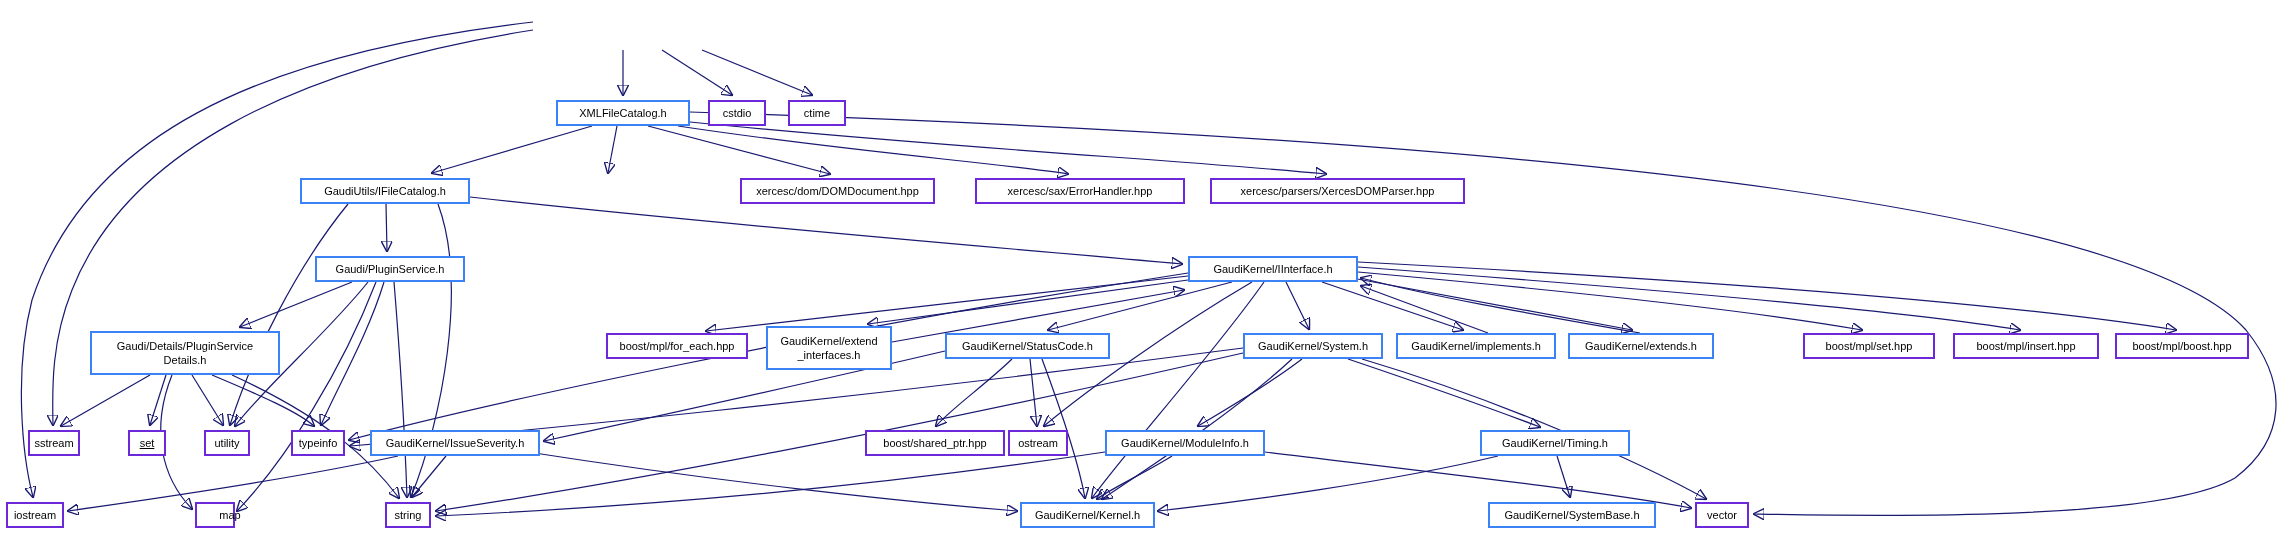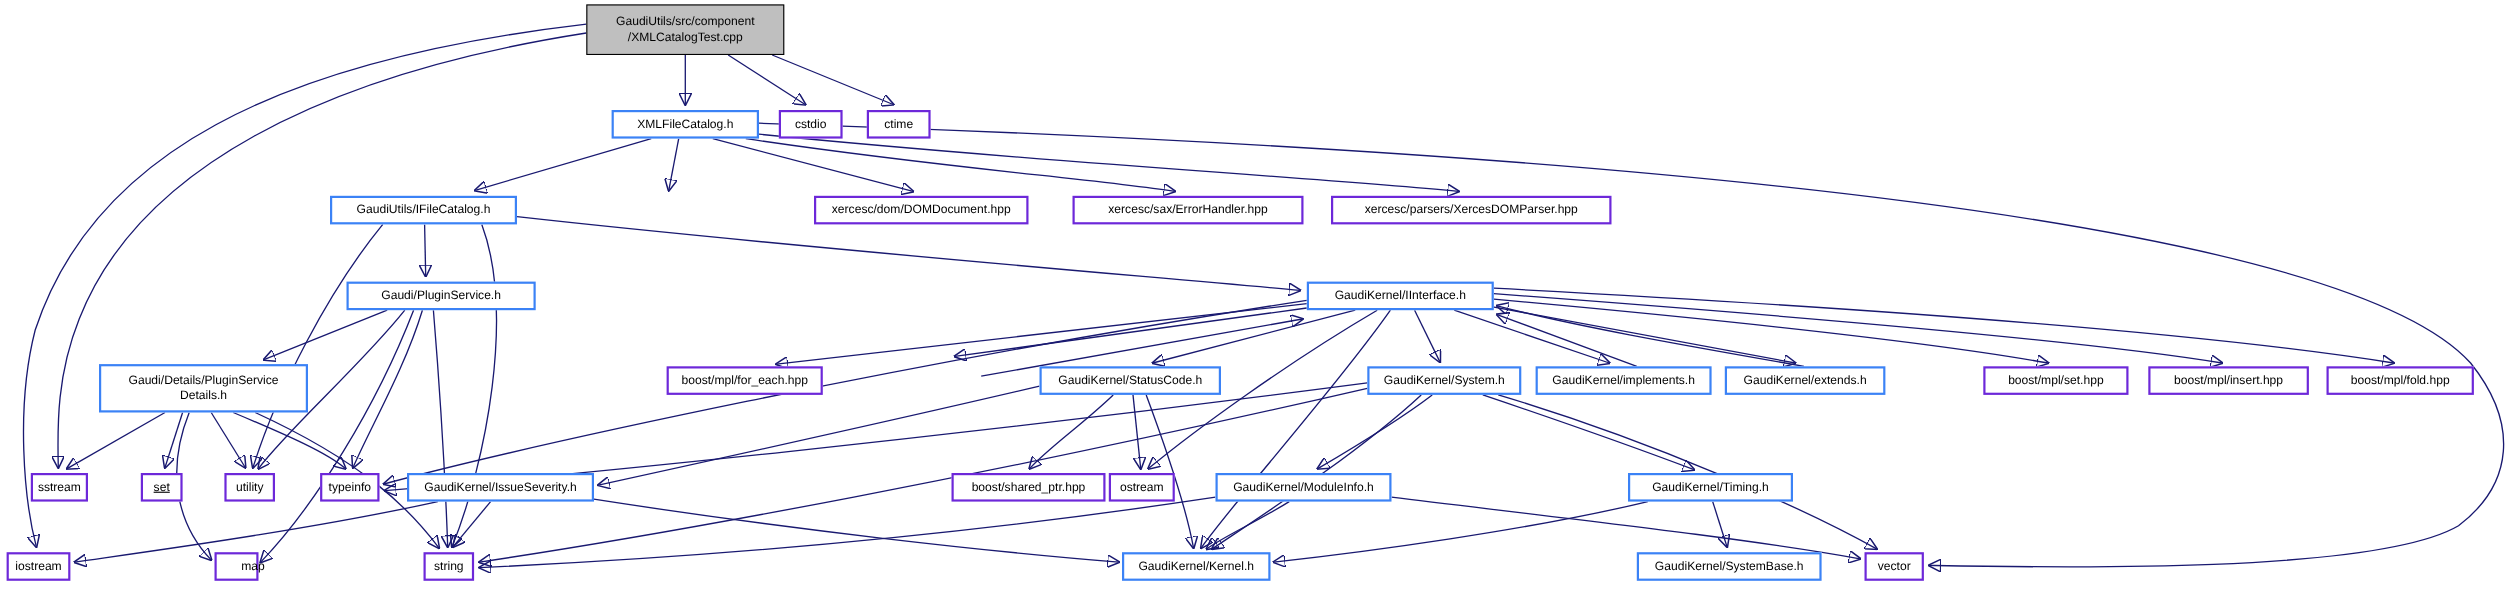--- a/index.html
+++ b/index.html
@@ -16,21 +16,21 @@
   
   #n-cpp{left:533px;top:4px;width:180px;height:46px;}
   #n-xmlfc{left:556px;top:100px;width:134px;height:26px;}
   #n-cstdio{left:708px;top:100px;width:58px;height:26px;}
   #n-ctime{left:788px;top:100px;width:58px;height:26px;}
   #n-ifc{left:300px;top:178px;width:170px;height:26px;}
   #n-dome{left:505px;top:178px;width:200px;height:26px;}
   #n-domd{left:740px;top:178px;width:195px;height:26px;}
   #n-errh{left:975px;top:178px;width:210px;height:26px;}
   #n-xdp{left:1210px;top:178px;width:255px;height:26px;}
-  #n-ps{left:315px;top:256px;width:172px;height:26px;}
+  #n-ps{left:315px;top:256px;width:150px;height:26px;}
   #n-iint{left:1188px;top:256px;width:170px;height:26px;}
   #n-psd{left:90px;top:331px;width:190px;height:44px;}
   #n-foreach{left:606px;top:333px;width:142px;height:26px;}
   #n-extint{left:766px;top:326px;width:126px;height:44px;}
   #n-status{left:945px;top:333px;width:165px;height:26px;}
   #n-system{left:1243px;top:333px;width:140px;height:26px;}
   #n-impl{left:1396px;top:333px;width:160px;height:26px;}
   #n-ext{left:1568px;top:333px;width:146px;height:26px;}
   #n-mplset{left:1803px;top:333px;width:132px;height:26px;}
   #n-mplins{left:1953px;top:333px;width:146px;height:26px;}
@@ -116,41 +116,41 @@
     <path marker-end="url(#arr)" d="M1172,456 C1145,473 1112,488 1097,499"></path>
     <path marker-end="url(#arr)" d="M1105,452 C840,492 610,508 436,516"></path>
     <path marker-end="url(#arr)" d="M1265,452 C1430,472 1592,490 1691,508"></path>
     <path marker-end="url(#arr)" d="M1498,456 C1390,482 1240,502 1158,511"></path>
     <path marker-end="url(#arr)" d="M1557,456 L1570,497"></path>
     <path marker-end="url(#arr)" d="M446,456 L412,497"></path>
     <path marker-end="url(#arr)" d="M398,456 C280,482 130,502 68,511"></path>
     <path marker-end="url(#arr)" d="M528,452 C720,482 905,502 1017,511"></path>
   </svg>
 
-  <div id="n-cpp" class="node root">GaudiUtils/src/component
-/XMLCatalogTest.cpp</div>
   <div id="n-xmlfc" class="node dark">XMLFileCatalog.h</div>
   <div id="n-cstdio" class="node">cstdio</div>
   <div id="n-ctime" class="node">ctime</div>
   <div id="n-ifc" class="node dark">GaudiUtils/IFileCatalog.h</div>
   <div id="n-domd" class="node">xercesc/dom/DOMDocument.hpp</div>
   <div id="n-errh" class="node">xercesc/sax/ErrorHandler.hpp</div>
   <div id="n-xdp" class="node">xercesc/parsers/XercesDOMParser.hpp</div>
   <div id="n-ps" class="node dark">Gaudi/PluginService.h</div>
   <div id="n-iint" class="node dark">GaudiKernel/IInterface.h</div>
   <div id="n-psd" class="node dark">Gaudi/Details/PluginService
 Details.h</div>
   <div id="n-foreach" class="node">boost/mpl/for_each.hpp</div>
+  <div id="n-extint" class="node dark">GaudiKernel/extend
+_interfaces.h</div>
   <div id="n-status" class="node dark">GaudiKernel/StatusCode.h</div>
   <div id="n-system" class="node dark">GaudiKernel/System.h</div>
   <div id="n-impl" class="node dark">GaudiKernel/implements.h</div>
   <div id="n-ext" class="node dark">GaudiKernel/extends.h</div>
   <div id="n-mplset" class="node">boost/mpl/set.hpp</div>
   <div id="n-mplins" class="node">boost/mpl/insert.hpp</div>
-  <div id="n-mplfold" class="node">boost/mpl/fold.hpp</div>
+  <div id="n-mplfold" class="node">boost/mpl/boost.hpp</div>
   <div id="n-sstream" class="node">sstream</div>
   <div id="n-set" class="node">set</div>
   <div id="n-utility" class="node">utility</div>
   <div id="n-typeinfo" class="node">typeinfo</div>
   <div id="n-issue" class="node dark">GaudiKernel/IssueSeverity.h</div>
   <div id="n-sharedptr" class="node">boost/shared_ptr.hpp</div>
   <div id="n-ostream" class="node">ostream</div>
   <div id="n-modinfo" class="node dark">GaudiKernel/ModuleInfo.h</div>
   <div id="n-timing" class="node dark">GaudiKernel/Timing.h</div>
   <div id="n-iostream" class="node">iostream</div>

